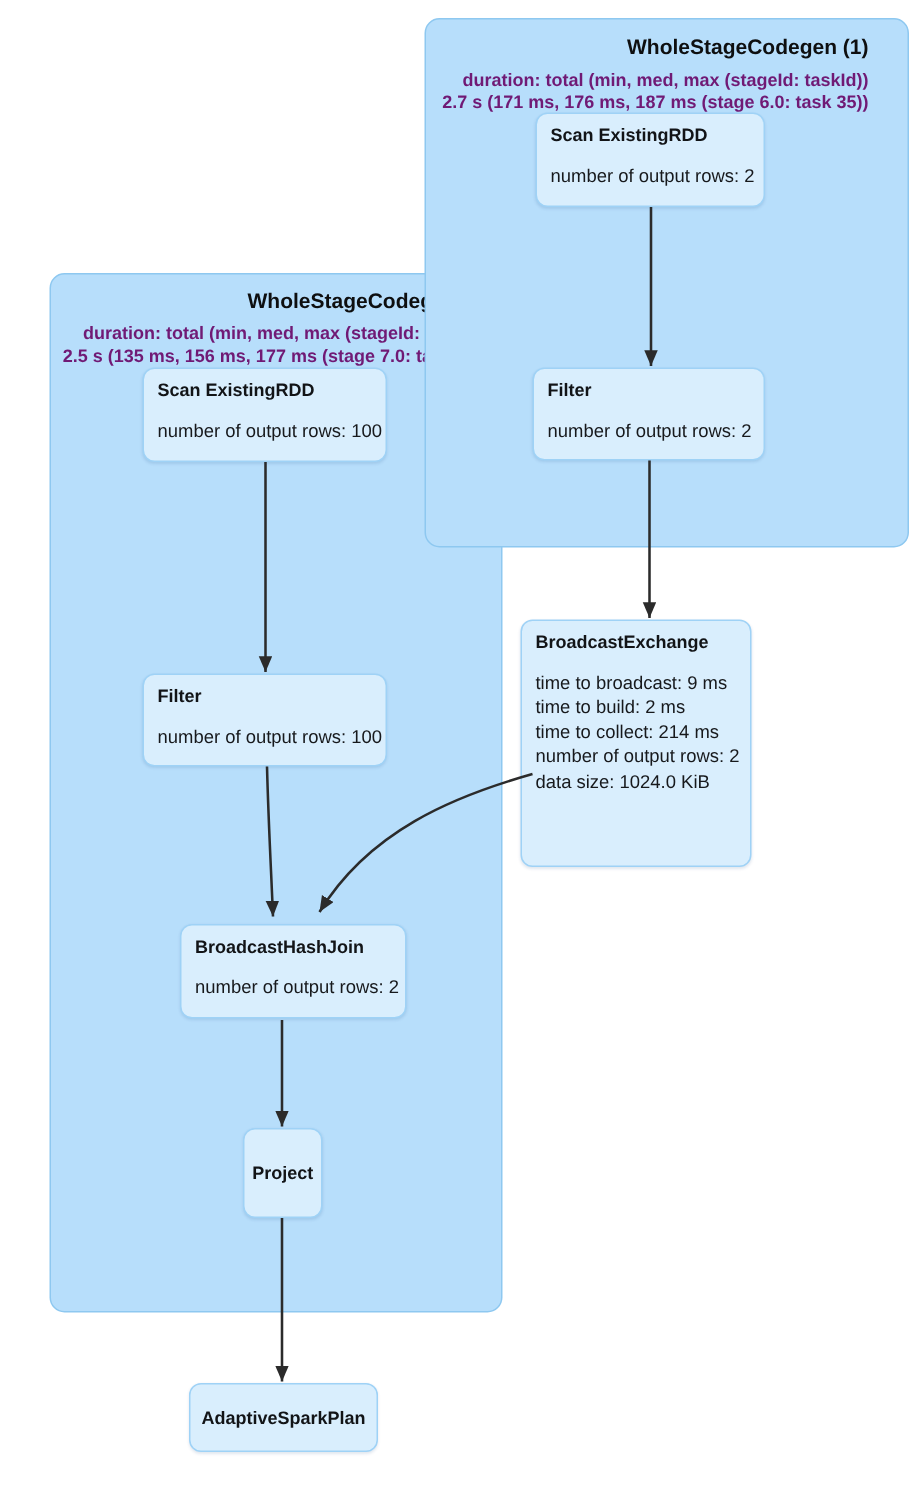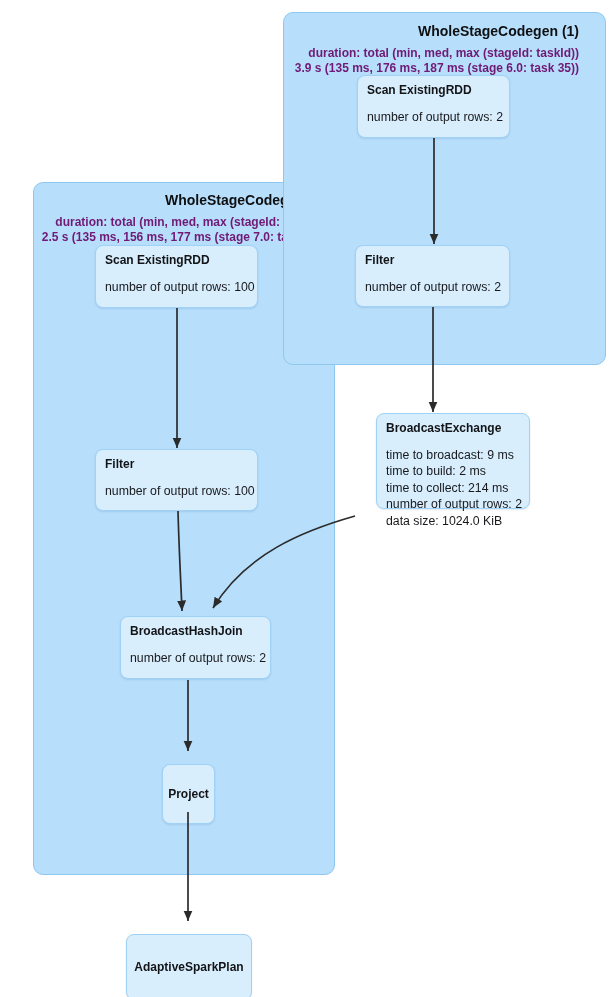--- a/index.html
+++ b/index.html
@@ -29,55 +29,55 @@
   .cluster-duration{font-size:12px;color:#701a75;line-height:15px;font-weight:bold;}
   .node{
     position:absolute;background:var(--node-fill);
     border:1px solid var(--node-border);border-radius:8px;
     box-sizing:border-box;padding:6px 9px;white-space:nowrap;
     box-shadow:0 1px 2px rgba(0,60,120,0.12);
   }
   .node-title{font-size:12px;font-weight:700;line-height:16.5px;color:#121417;}
   .node-metrics{margin-top:10px;}
   .node-metric{font-size:12.3px;line-height:16.6px;color:#17191c;}
-  .node.centered{display:flex;align-items:center;justify-content:center;padding:0;margin-top:12px;}
+  .node.centered{display:flex;align-items:center;justify-content:center;padding:0;}
   .node.centered .node-title{text-align:center;}
   
   #cluster-wsc2{left:33px;top:182px;width:302px;height:693px;}
   #cluster-wsc2 .cluster-label{right:8px;top:9px;}
   #cluster-wsc1{left:283px;top:12px;width:323px;height:353px;}
   #cluster-wsc1 .cluster-label{right:26px;top:10px;}
   #node-scan1{left:357px;top:75px;width:153px;height:63px;}
   #node-filter1{left:355px;top:245px;width:155px;height:62px;}
-  #node-bex{left:376px;top:413px;width:154px;height:96px;}
+  #node-bex{left:347px;top:413px;width:154px;height:165px;}
   #node-scan2{left:95px;top:245px;width:163px;height:63px;}
   #node-filter2{left:95px;top:449px;width:163px;height:62px;}
   #node-bhj{left:120px;top:616px;width:151px;height:63px;}
   #node-project{left:162px;top:752px;width:53px;height:60px;}
-  #node-asp{left:126px;top:922px;width:126px;height:66px;}
+  #node-asp{left:126px;top:922px;width:126px;height:46px;}
   #edges{position:absolute;left:0;top:0;width:614px;height:997px;pointer-events:none;}
 </style>
 </head>
 <body>
 
 <div class="canvas">
 
   <div class="cluster" id="cluster-wsc2">
     <div class="cluster-label">
       <div class="cluster-title">WholeStageCodegen (2)</div>
       <div class="cluster-duration">duration: total (min, med, max (stageId: taskId))</div>
       <div class="cluster-duration">2.5 s (135 ms, 156 ms, 177 ms (stage 7.0: task 45))</div>
     </div>
   </div>
 
   <div class="cluster" id="cluster-wsc1">
     <div class="cluster-label">
       <div class="cluster-title">WholeStageCodegen (1)</div>
       <div class="cluster-duration">duration: total (min, med, max (stageId: taskId))</div>
-      <div class="cluster-duration">3.9 s (135 ms, 176 ms, 187 ms (stage 6.0: task 35))</div>
+      <div class="cluster-duration">2.7 s (171 ms, 176 ms, 187 ms (stage 6.0: task 35))</div>
     </div>
   </div>
 
   <div class="node" id="node-scan1">
     <div class="node-title">Scan ExistingRDD</div>
     <div class="node-metrics">
       <div class="node-metric">number of output rows: 2</div>
     </div>
   </div>
 

